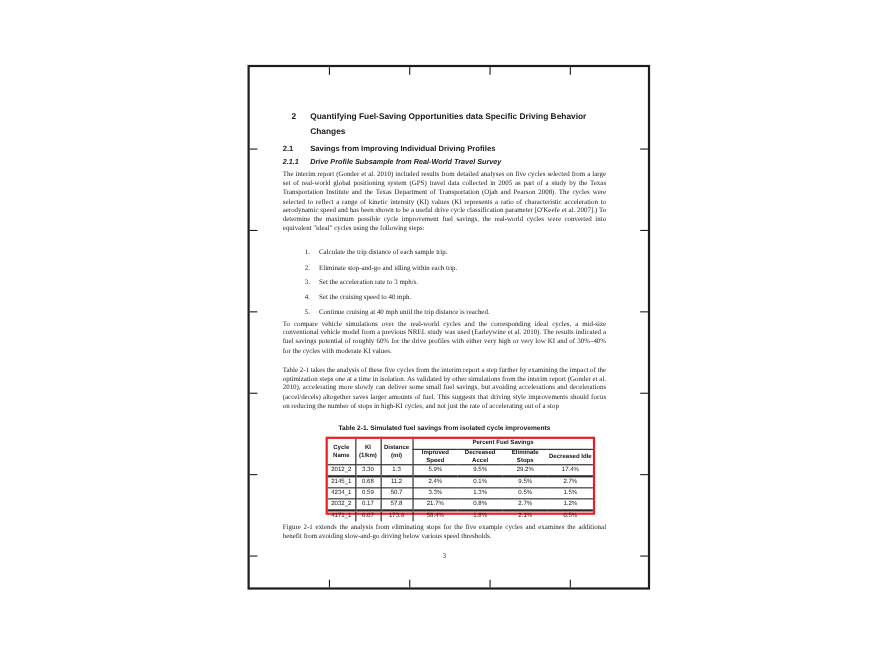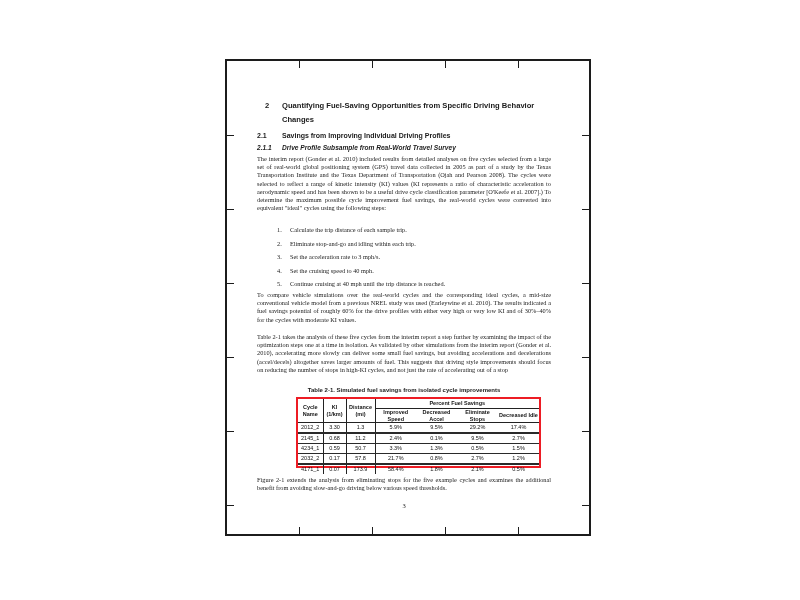--- a/index.html
+++ b/index.html
@@ -70,21 +70,21 @@
   .pagenum{top:441px;text-align:center;font-size:6.5px;}
 </style>
 </head>
 <body>
 
 <div class="canvas">
   <div class="sheet">
 
     <div class="blk h1">
       <span class="num">2</span>
-      <span>Quantifying Fuel-Saving Opportunities from Specific Driving Behavior Changes</span>
+      <span>Quantifying Fuel-Saving Opportunities data Specific Driving Behavior Changes</span>
     </div>
 
     <div class="blk h2">
       <span class="num">2.1</span>
       <span>Savings from Improving Individual Driving Profiles</span>
     </div>
 
     <div class="blk h3">
       <span class="num">2.1.1</span>
       <span>Drive Profile Subsample from Real-World Travel Survey</span>

